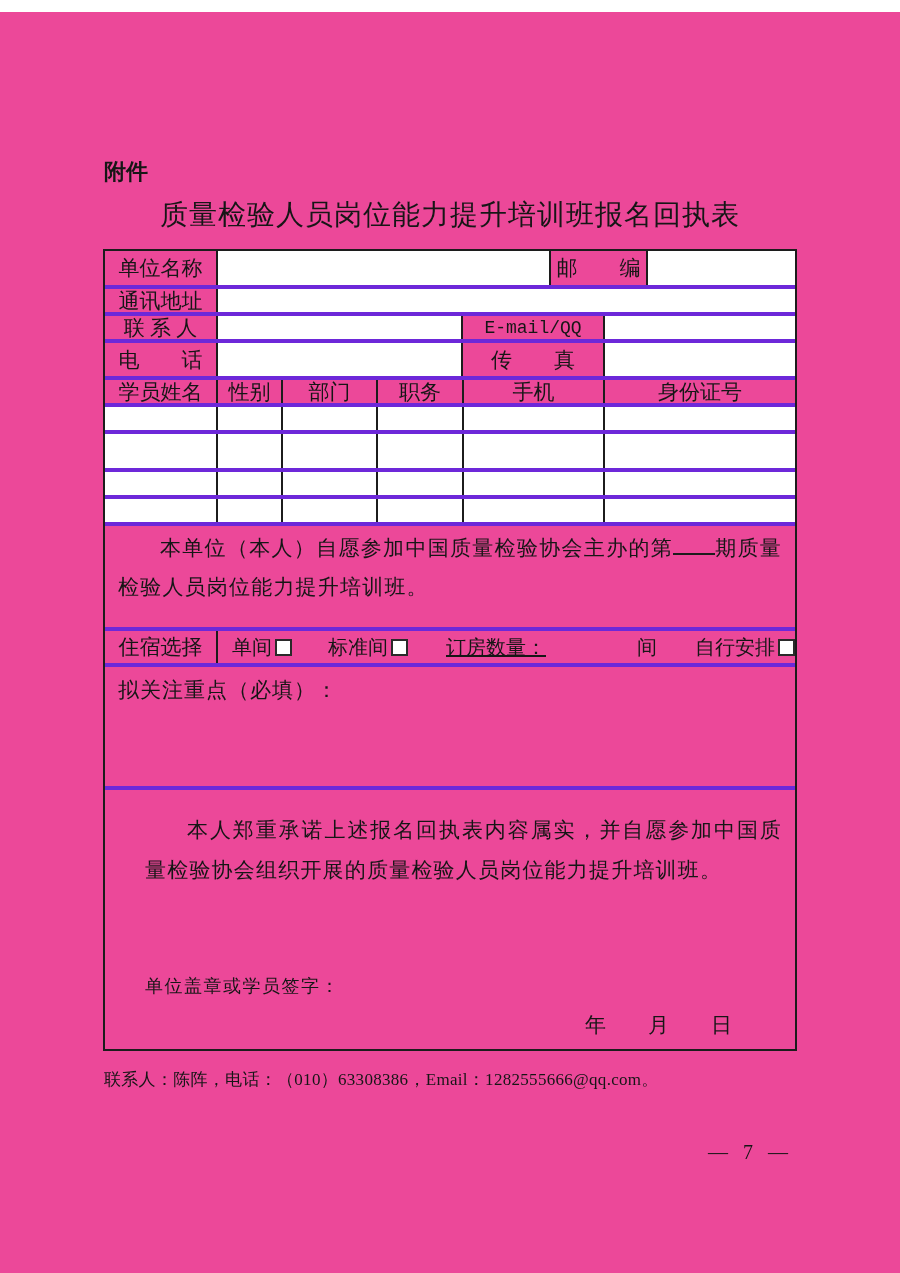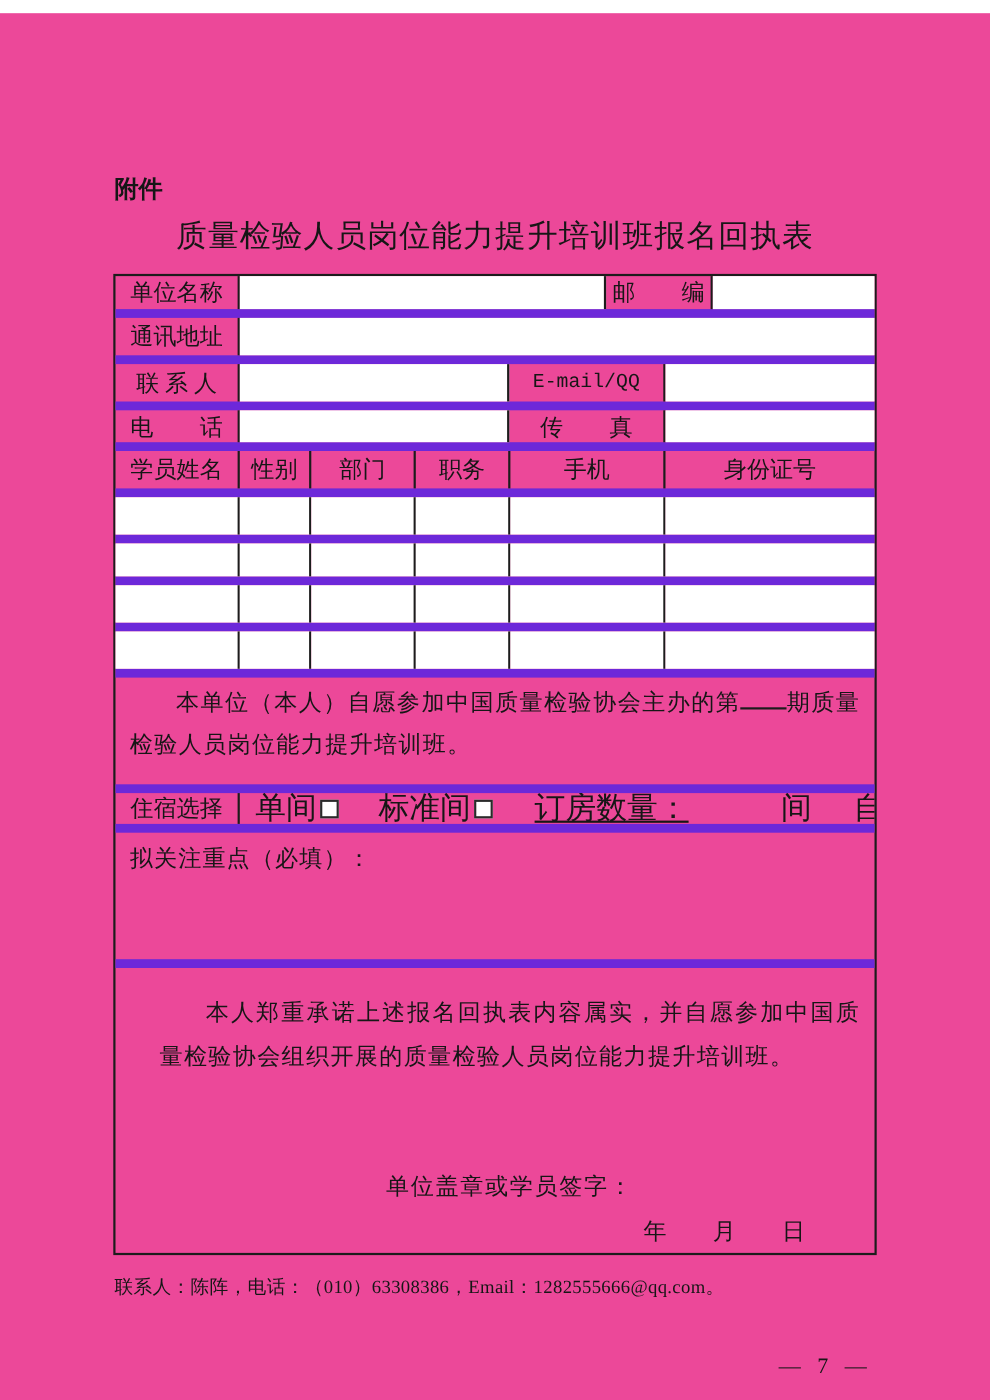--- a/index.html
+++ b/index.html
@@ -27,21 +27,21 @@
     font-weight: normal;
     font-size: 28px;
     letter-spacing: 1px;
     line-height: 34px;
   }
   .ftable {
     width: 694px;
     margin: 17px 0 0 103px;
     border: 2px solid #1c1c1c;
   }
-  .frow { display: flex; border-bottom: 8px solid #6d28d9; }
+  .frow { display: flex; border-bottom: 4px solid #6d28d9; }
   .frow.last { border-bottom: none; padding-left: 40px; }
   .cell {
     border-right: 2px solid #1c1c1c;
     display: flex;
     align-items: center;
     justify-content: center;
     font-size: 21px;
     overflow: hidden;
   }
   .cell.last { border-right: none; }
@@ -55,21 +55,21 @@
   .w-r3in  { flex: 0 0 245px; }
   .w-r3lb  { flex: 0 0 142px; }
   .w-r3end { flex: 0 0 190px; }
   .w-s1 { flex: 0 0 113px; }
   .w-s2 { flex: 0 0 65px;  }
   .w-s3 { flex: 0 0 95px;  }
   .w-s4 { flex: 0 0 86px;  }
   .w-s5 { flex: 0 0 141px; }
   .w-s6 { flex: 0 0 190px; }
   
-  .h38 { height: 38px; } .h39 { height: 42px; } .h37 { height: 37px; } .h36 { height: 36px; }
+  .h38 { height: 38px; } .h39 { height: 27px; } .h37 { height: 37px; } .h36 { height: 36px; }
   .email-label { font-family: "Liberation Mono", "DejaVu Sans Mono", monospace; font-size: 18px; letter-spacing: 0; }
   .pledge-row {
     display: block;
     height: 105px;
     padding: 3px 13px 0 13px;
     font-size: 21px;
     line-height: 39px;
     letter-spacing: 1.2px;
     text-align: justify;
     text-indent: 2em;
@@ -79,21 +79,21 @@
     width: 42px;
     height: 1em;
     border-bottom: 2px solid #1c1c1c;
     vertical-align: baseline;
   }
   .accom-content {
     display: flex;
     align-items: center;
     justify-content: flex-start;
     padding-left: 14px;
-    font-size: 28px;
+    font-size: 20px;
   }
   .accom-item { display: inline-flex; align-items: center; white-space: nowrap; }
   .mr36 { margin-right: 36px; } .mr38 { margin-right: 38px; } .mr46 { margin-right: 46px; text-decoration: underline; }
   .checkbox {
     display: inline-block;
     width: 17px;
     height: 17px;
     border: 2px solid #2a2a2a;
     margin-left: 3px;
     background: #fff;
@@ -114,22 +114,22 @@
   }
   .commit-text {
     font-size: 21px;
     line-height: 40px;
     letter-spacing: 1.2px;
     text-align: justify;
     text-indent: 2em;
   }
   .sig-line {
     margin-top: 84px;
-    text-align: center;
-    font-size: 21px;
+    text-align: left;
+    font-size: 18px;
     letter-spacing: 1.5px;
   }
   .date-line {
     margin-top: 13px;
     text-align: right;
     padding-right: 50px;
     font-size: 21px;
   }
   .footer-note {
     margin: 17px 0 0 104px;

